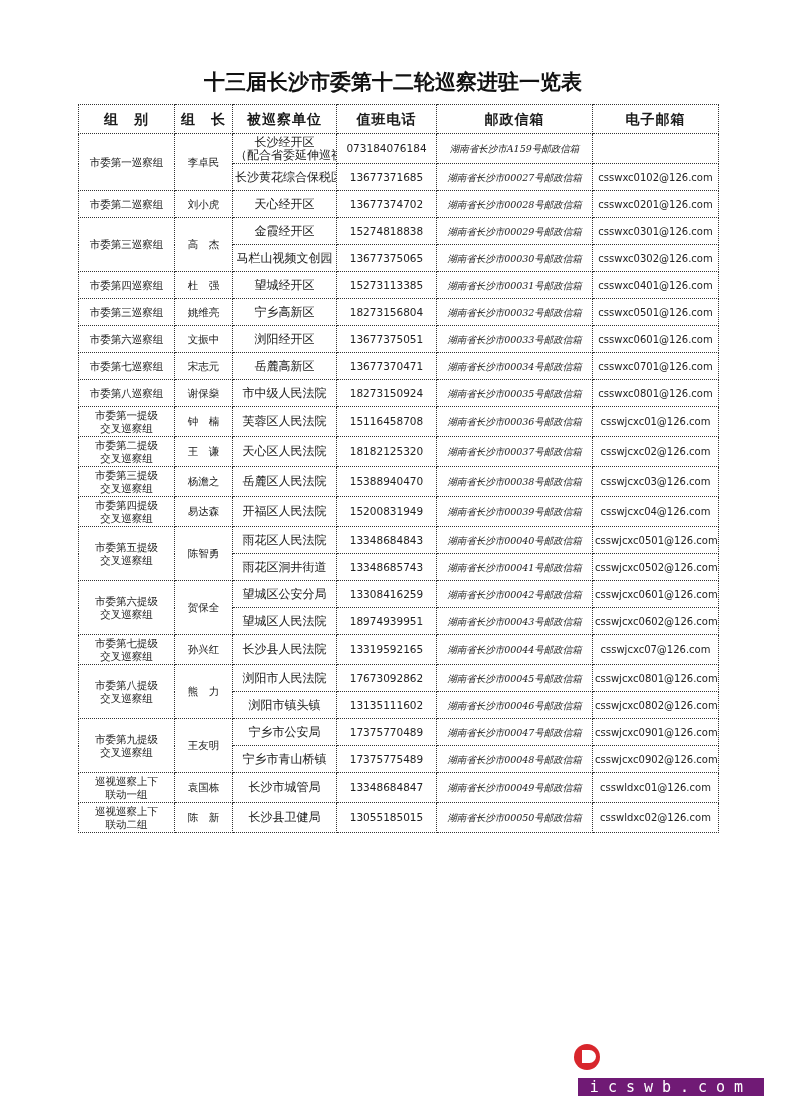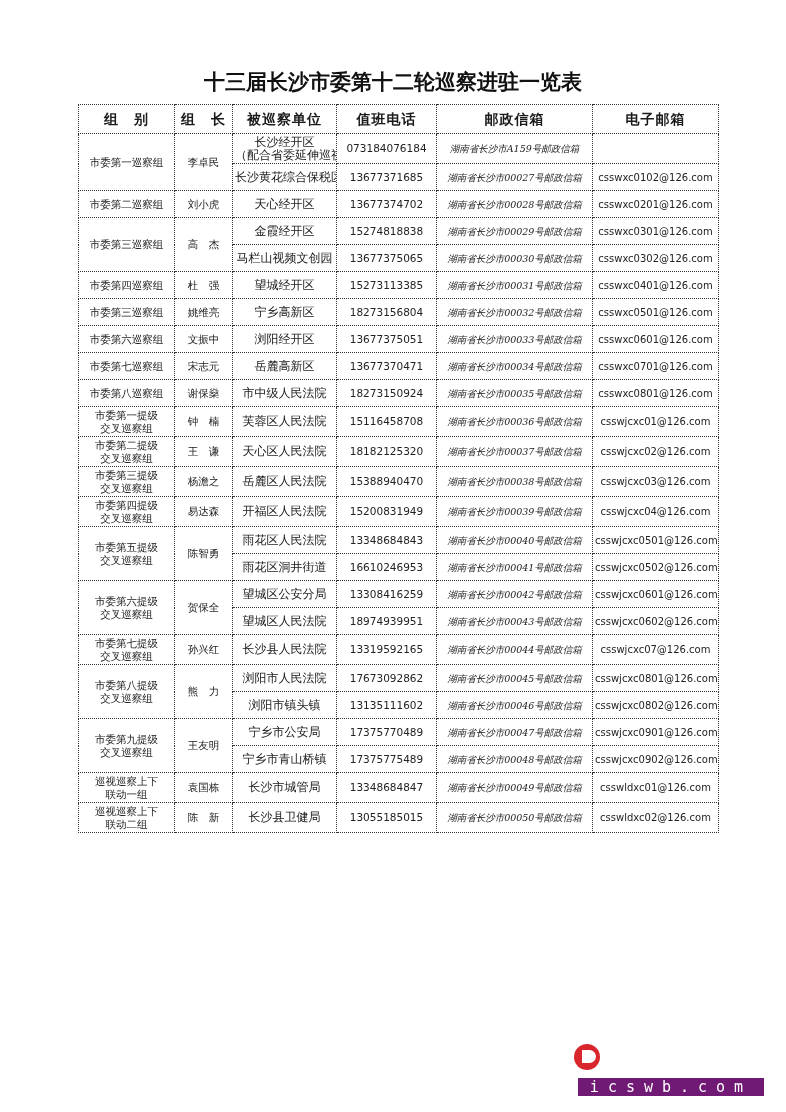--- a/index.html
+++ b/index.html
@@ -199,21 +199,21 @@
           <div>交叉巡察组</div>
         </td>
         <td rowspan="2">陈智勇</td>
         <td class="unit">雨花区人民法院</td>
         <td class="phone">13348684843</td>
         <td class="post">湖南省长沙市00040号邮政信箱</td>
         <td class="email">csswjcxc0501@126.com</td>
       </tr>
       <tr style="height: 27px;">
         <td class="unit">雨花区洞井街道</td>
-        <td class="phone">16610246953</td>
+        <td class="phone">13348685743</td>
         <td class="post">湖南省长沙市00041号邮政信箱</td>
         <td class="email">csswjcxc0502@126.com</td>
       </tr>
       <tr style="height: 27px;">
         <td rowspan="2">
           <div>市委第六提级</div>
           <div>交叉巡察组</div>
         </td>
         <td rowspan="2">贺保全</td>
         <td class="unit">望城区公安分局</td>

